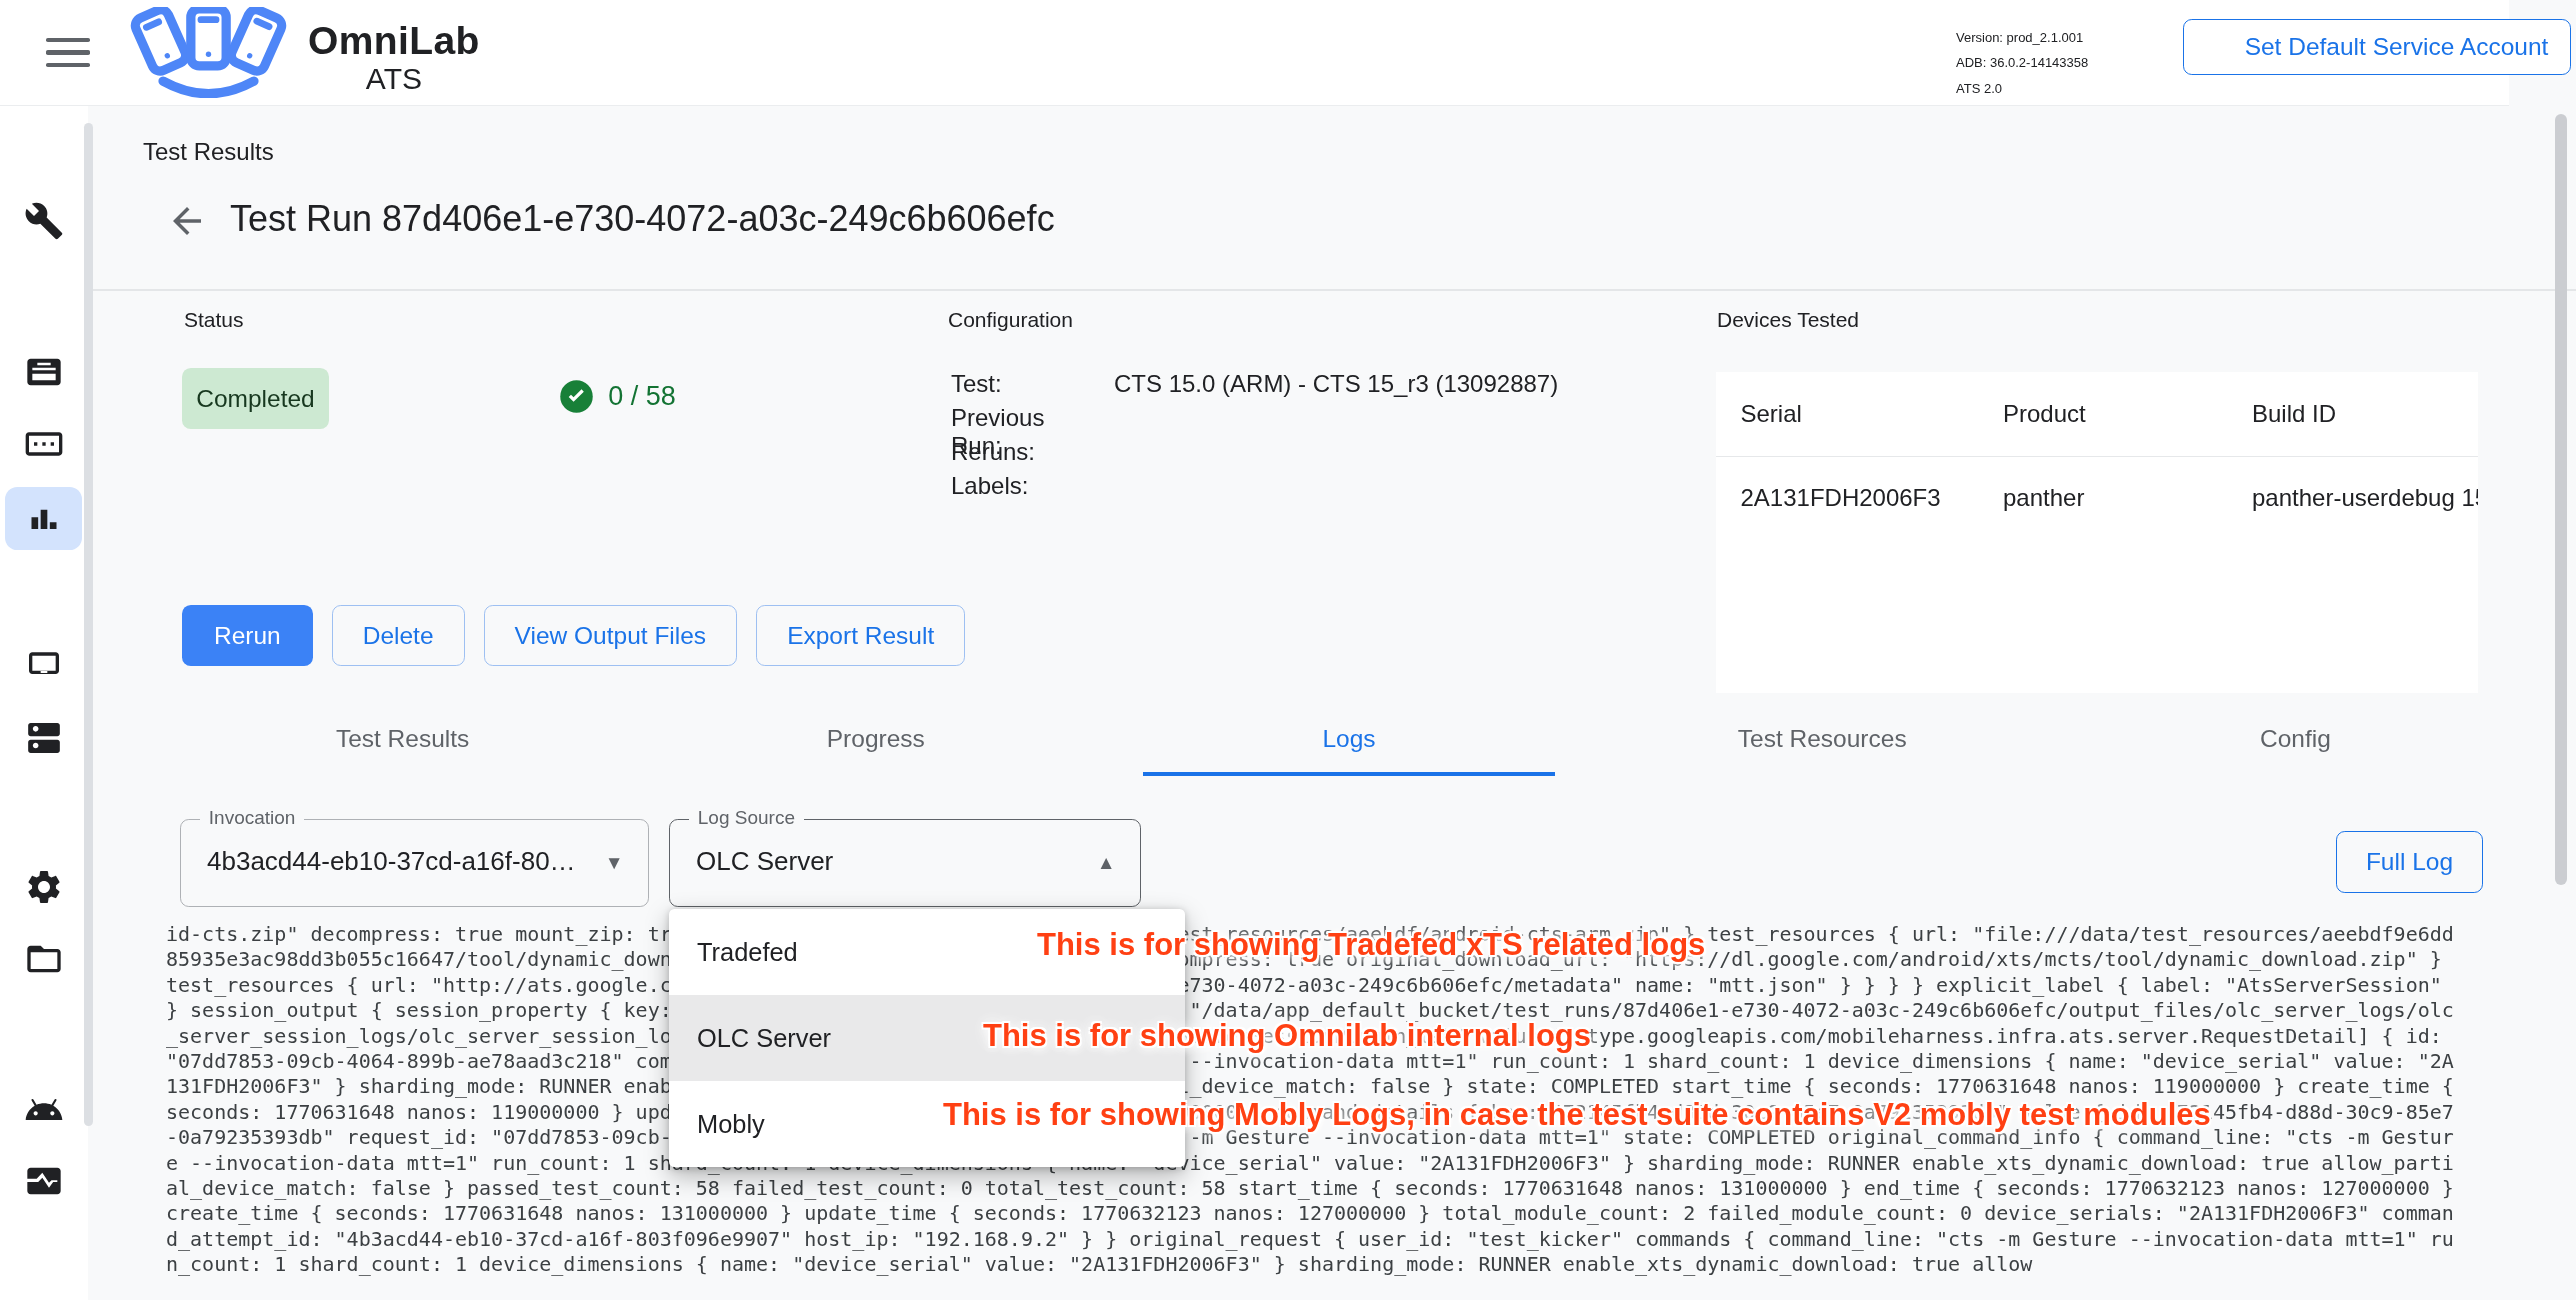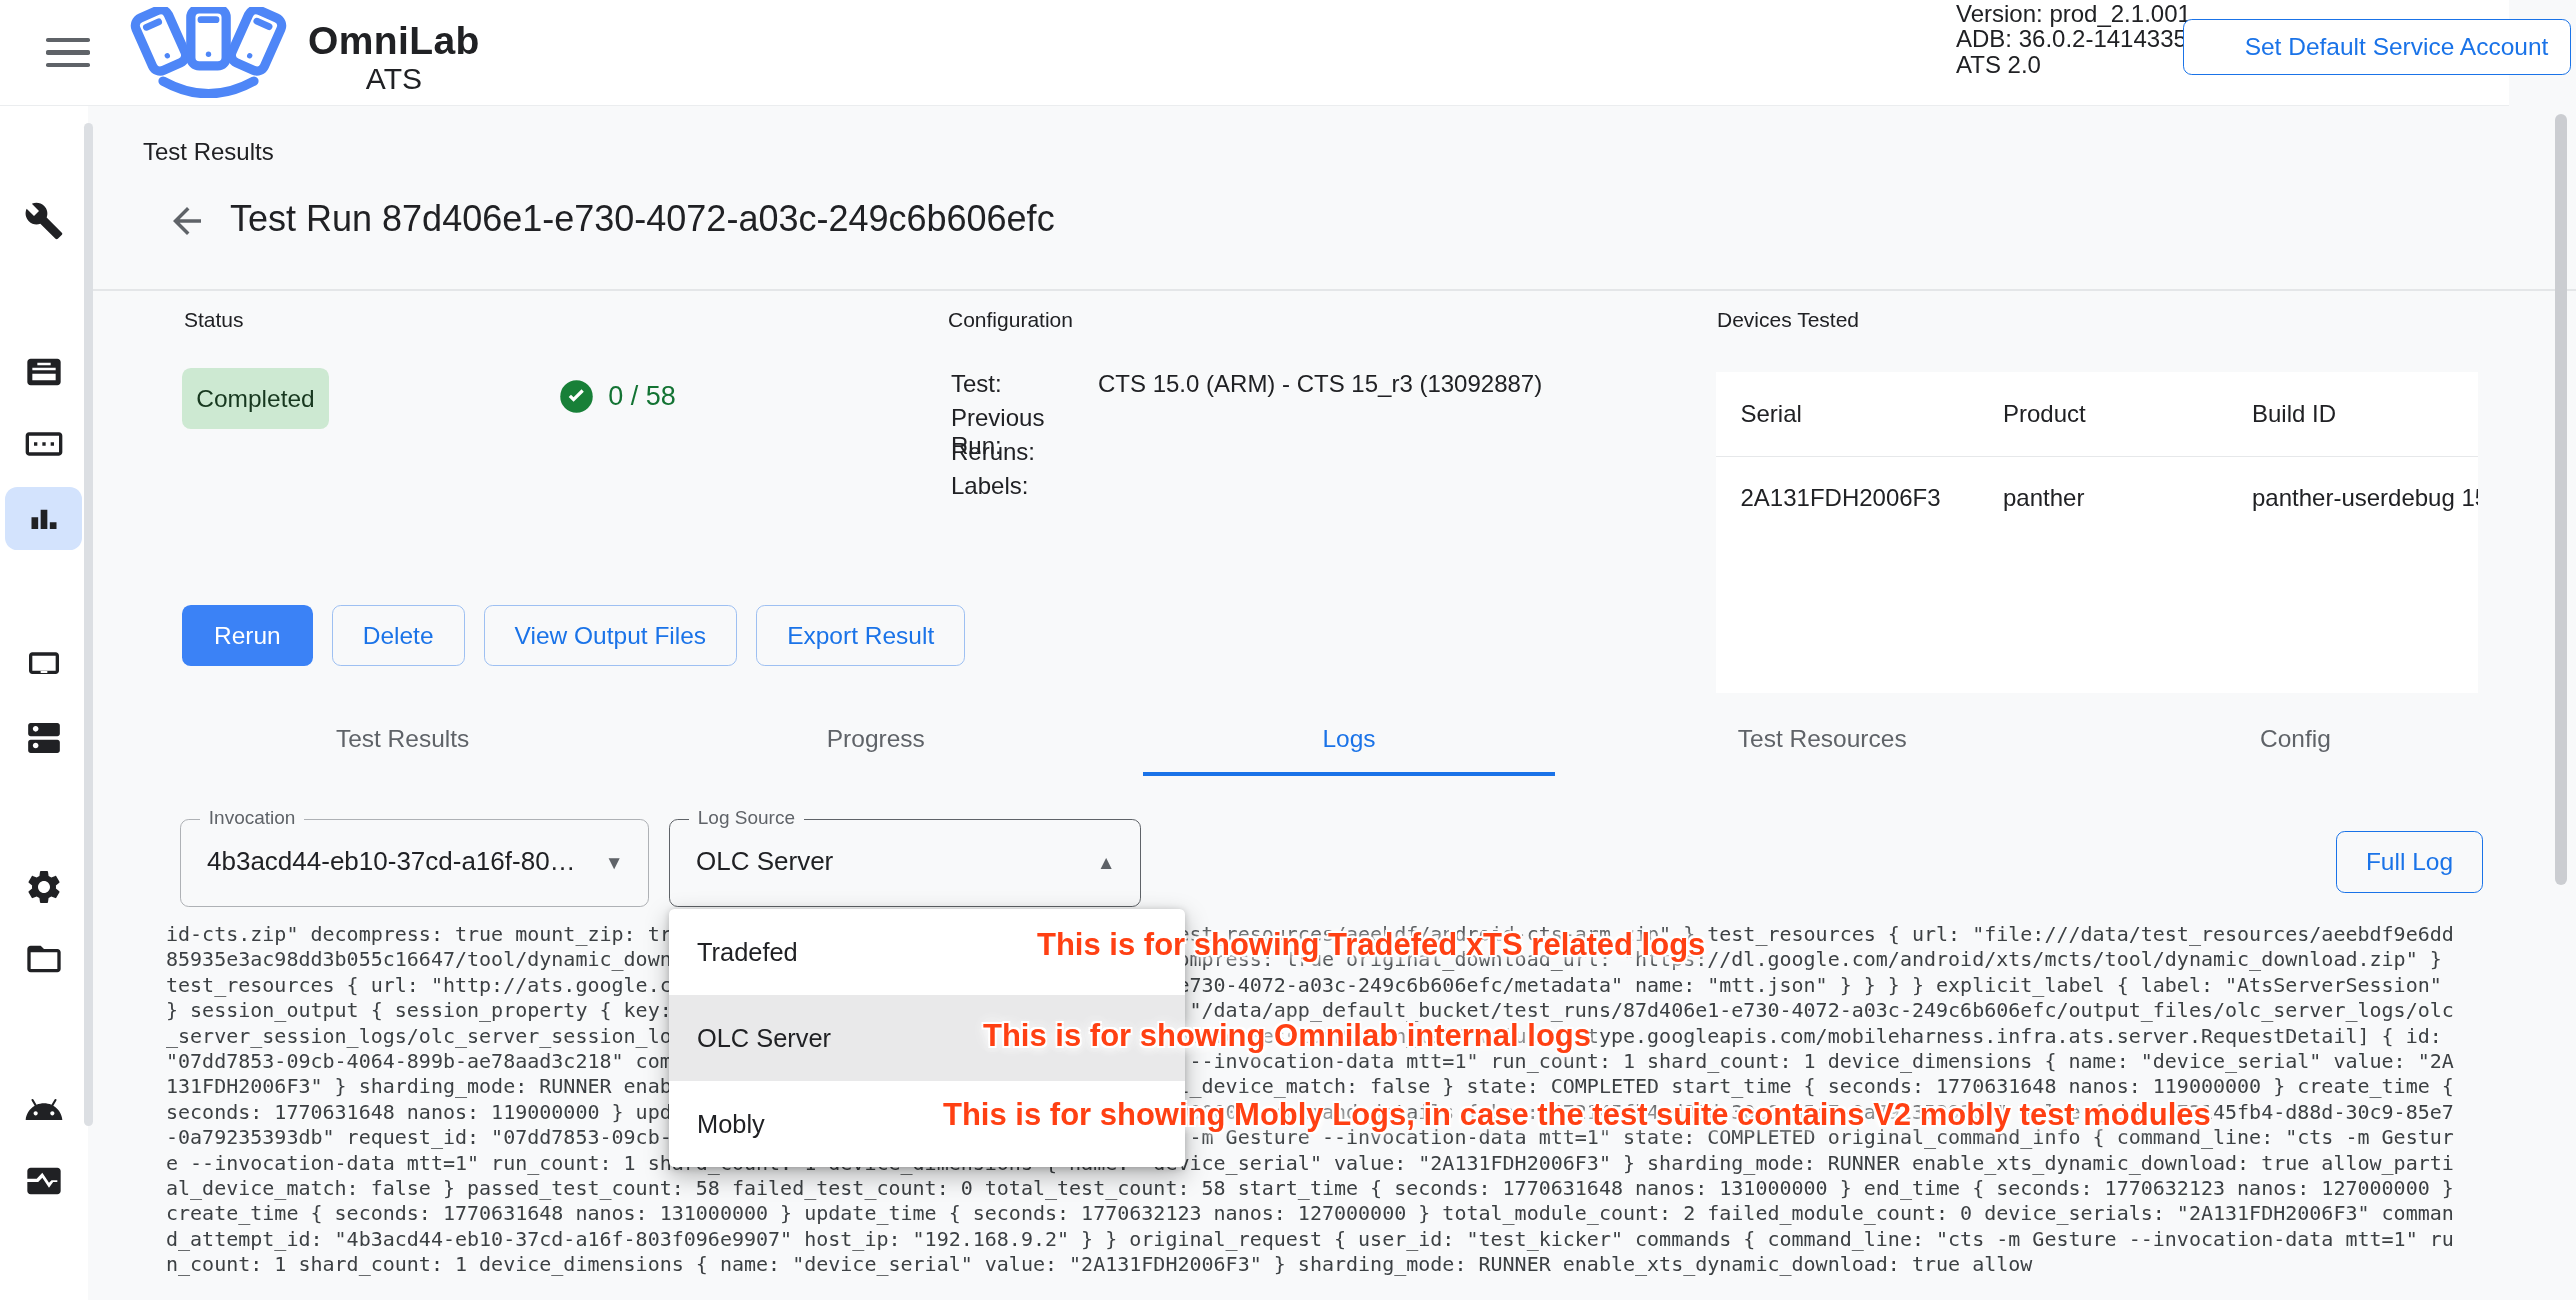--- a/index.html
+++ b/index.html
@@ -7,21 +7,21 @@
   .stage{position:relative;width:2576px;height:1300px;overflow:hidden;background:#f8f9fa;}
 
   
   .header{position:absolute;left:0;top:0;width:2509px;height:105px;background:#fff;border-bottom:1.8px solid #ebedef;z-index:30;}
   .hamburger{position:absolute;left:46px;top:33px;width:44px;height:39px;display:flex;flex-direction:column;justify-content:center;gap:8px;cursor:pointer;}
   .hamburger span{display:block;height:4.4px;background:#5f6368;border-radius:1.8px;}
   .logo{position:absolute;left:121px;top:7px;width:175px;height:91px;}
   .brand{position:absolute;left:308px;top:21px;text-align:center;}
   .brand .name{font-size:39px;font-weight:bold;letter-spacing:0.4px;line-height:40px;}
   .brand .sub{font-size:30px;line-height:35px;color:#202124;}
-  .verblock{position:absolute;left:1956px;top:1px;font-size:24px;line-height:25.4px;color:#202124;}
+  .verblock{position:absolute;left:1956px;top:25px;font-size:13px;line-height:25.4px;color:#202124;}
   .btn-outline{display:flex;align-items:center;justify-content:center;border:1.8px solid #1a73e8;border-radius:8.8px;color:#1a73e8;font-weight:500;background:#fff;cursor:pointer;}
   .set-default{position:absolute;left:2183px;top:19px;width:347px;height:54px;font-size:24.5px;padding-left:39px;}
 
   
   .sidebar{position:absolute;left:0;top:105px;width:88px;height:1195px;background:#fff;z-index:20;}
   .side-item{position:absolute;left:5.3px;width:77px;height:63px;display:flex;align-items:center;justify-content:center;border-radius:12.3px;cursor:pointer;}
   .side-item.active{background:#d3e3fd;}
   .side-item svg{width:40px;height:40px;fill:#202124;}
   .side-scroll{position:absolute;left:84px;top:17.5px;width:8.8px;height:1003px;background:#dcdfe3;border-radius:5.3px;}
 
@@ -36,21 +36,21 @@
   .title-divider{position:absolute;left:88px;top:289px;width:2488px;height:1.8px;background:#e4e6e8;}
 
   
   .section-h{position:absolute;font-size:21px;font-weight:400;color:#202124;}
   .chip{position:absolute;left:182px;top:368px;width:147px;height:61px;background:#cde9d2;color:#17381f;border-radius:8.8px;display:flex;align-items:center;justify-content:center;font-size:24.5px;}
   .passrate{position:absolute;left:557px;top:377px;display:flex;align-items:center;gap:12.3px;color:#137333;font-size:27px;}
   .passrate svg{width:39px;height:39px;}
 
   .cfg-row{position:absolute;left:951px;font-size:24px;color:#202124;display:flex;}
   .cfg-label{width:147px;}
-  .cfg-value{white-space:nowrap;}
+  .cfg-value{white-space:nowrap;margin-left:16px;}
 
   .dev-card{position:absolute;left:1716px;top:372px;width:762px;height:321px;background:#fff;overflow:hidden;}
   .dev-head{position:absolute;top:0;left:0;width:100%;height:84px;border-bottom:1.8px solid #e6e8ea;}
   .dev-col{position:absolute;font-size:24px;color:#202124;top:28px;white-space:nowrap;}
   .dev-cell{position:absolute;font-size:24px;color:#202124;top:112px;white-space:nowrap;}
 
   
   .actions{position:absolute;left:182px;top:605px;display:flex;gap:19px;}
   .btn-filled{height:61px;padding:0 32px;background:#3b82f6;color:#fff;border:none;border-radius:8.8px;font-size:24.5px;font-weight:500;display:flex;align-items:center;cursor:pointer;font-family:"Liberation Sans",sans-serif;}
   .btn-line{height:61px;padding:0 30px;background:transparent;border:1.8px solid #9ec0f2;border-radius:8.8px;color:#1a73e8;font-size:24.5px;font-weight:500;display:flex;align-items:center;cursor:pointer;font-family:"Liberation Sans",sans-serif;}

